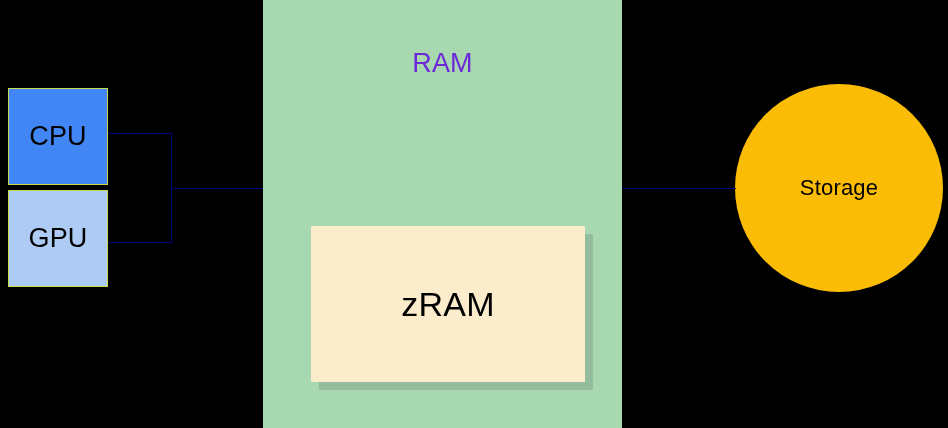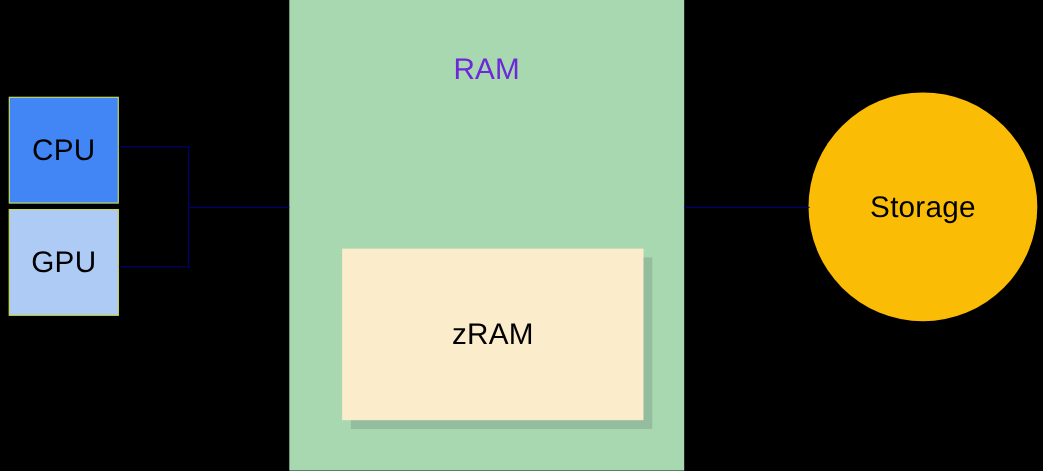--- a/index.html
+++ b/index.html
@@ -55,21 +55,21 @@
     height: 156px;
     background: #93bd9c;
   }
   #zram-box {
     left: 311px;
     top: 226px;
     width: 274px;
     height: 156px;
     background: #fbeccb;
   }
-  #zram-box .node-label { font-size: 27px; }
+  #zram-box .node-label { font-size: 34px; }
 
   
   #cpu-box {
     left: 8px;
     top: 88px;
     width: 100px;
     height: 97px;
     background: #4285f4;
     border: 1px solid #c8d94a;
   }
@@ -88,21 +88,21 @@
 
   
   #storage-circle {
     left: 735px;
     top: 84px;
     width: 208px;
     height: 208px;
     background: #fbbc05;
     border-radius: 50%;
   }
-  #storage-circle .node-label { font-size: 27px; }
+  #storage-circle .node-label { font-size: 22px; }
 
   
   .edge {
     position: absolute;
     background: #00007a;
   }
   .edge-h { height: 1px; }
   .edge-v { width: 1px; }
 
   #edge-cpu-h   { left: 108px; top: 133px; width: 64px; }

